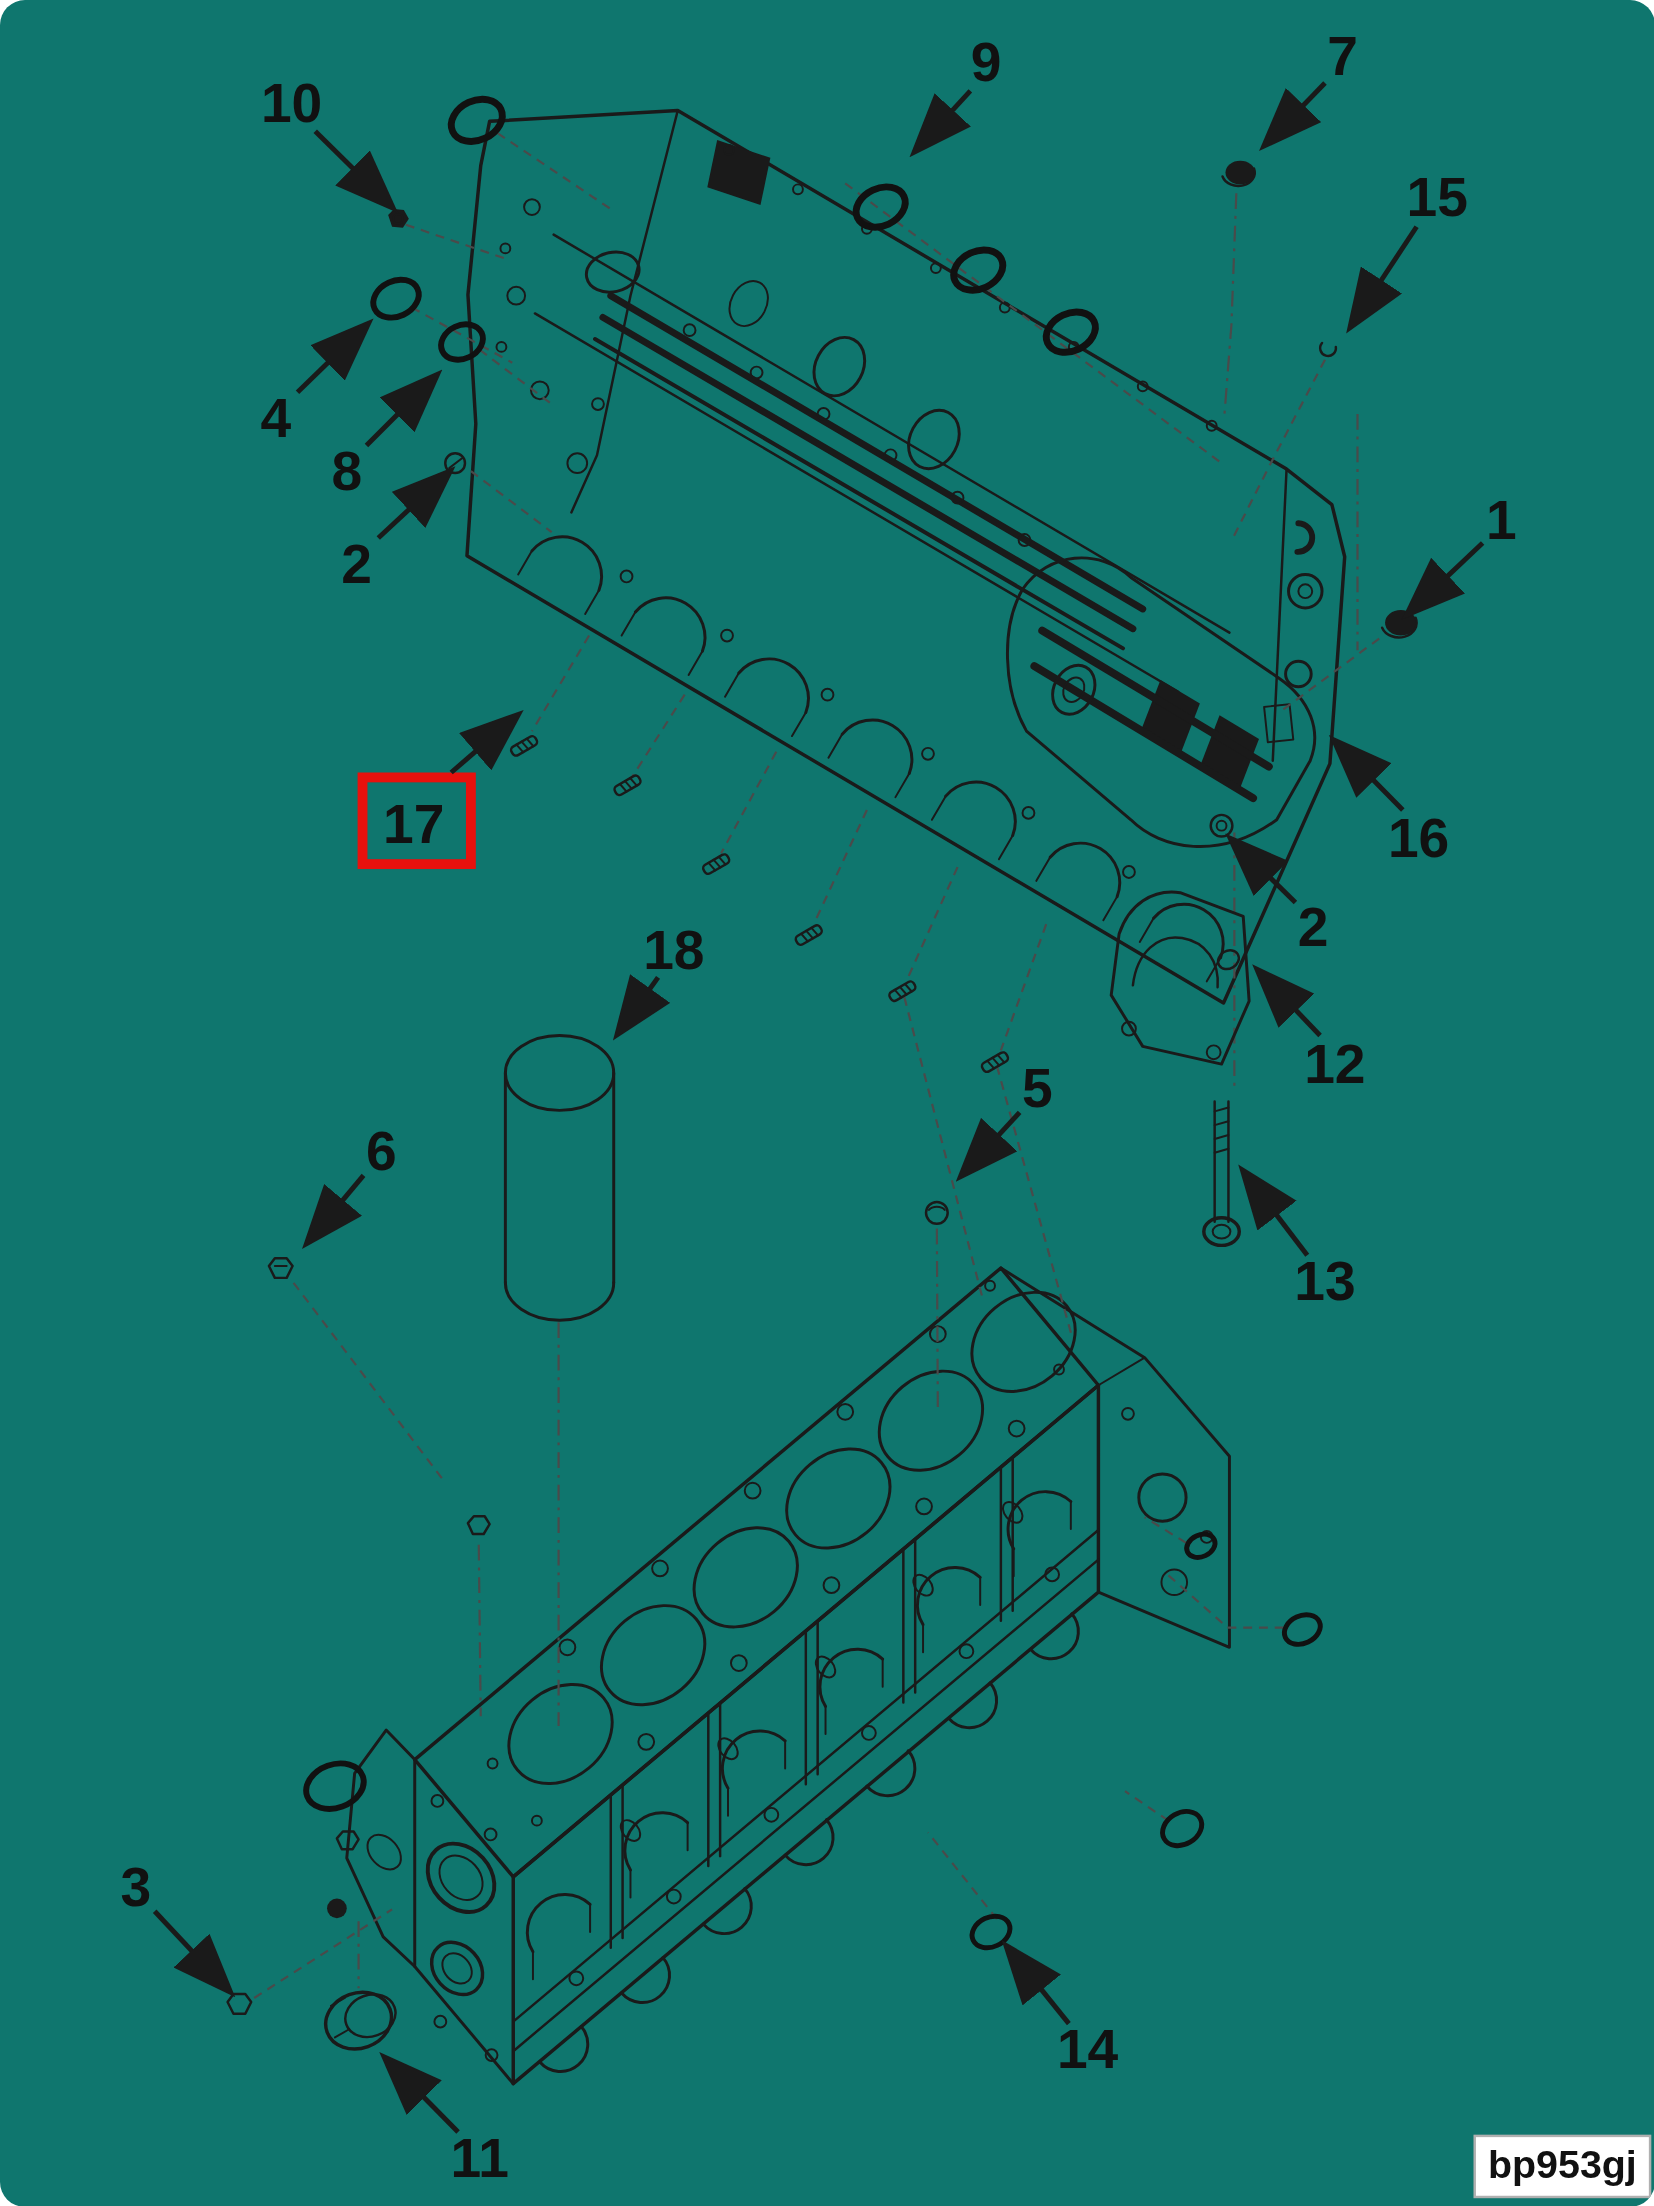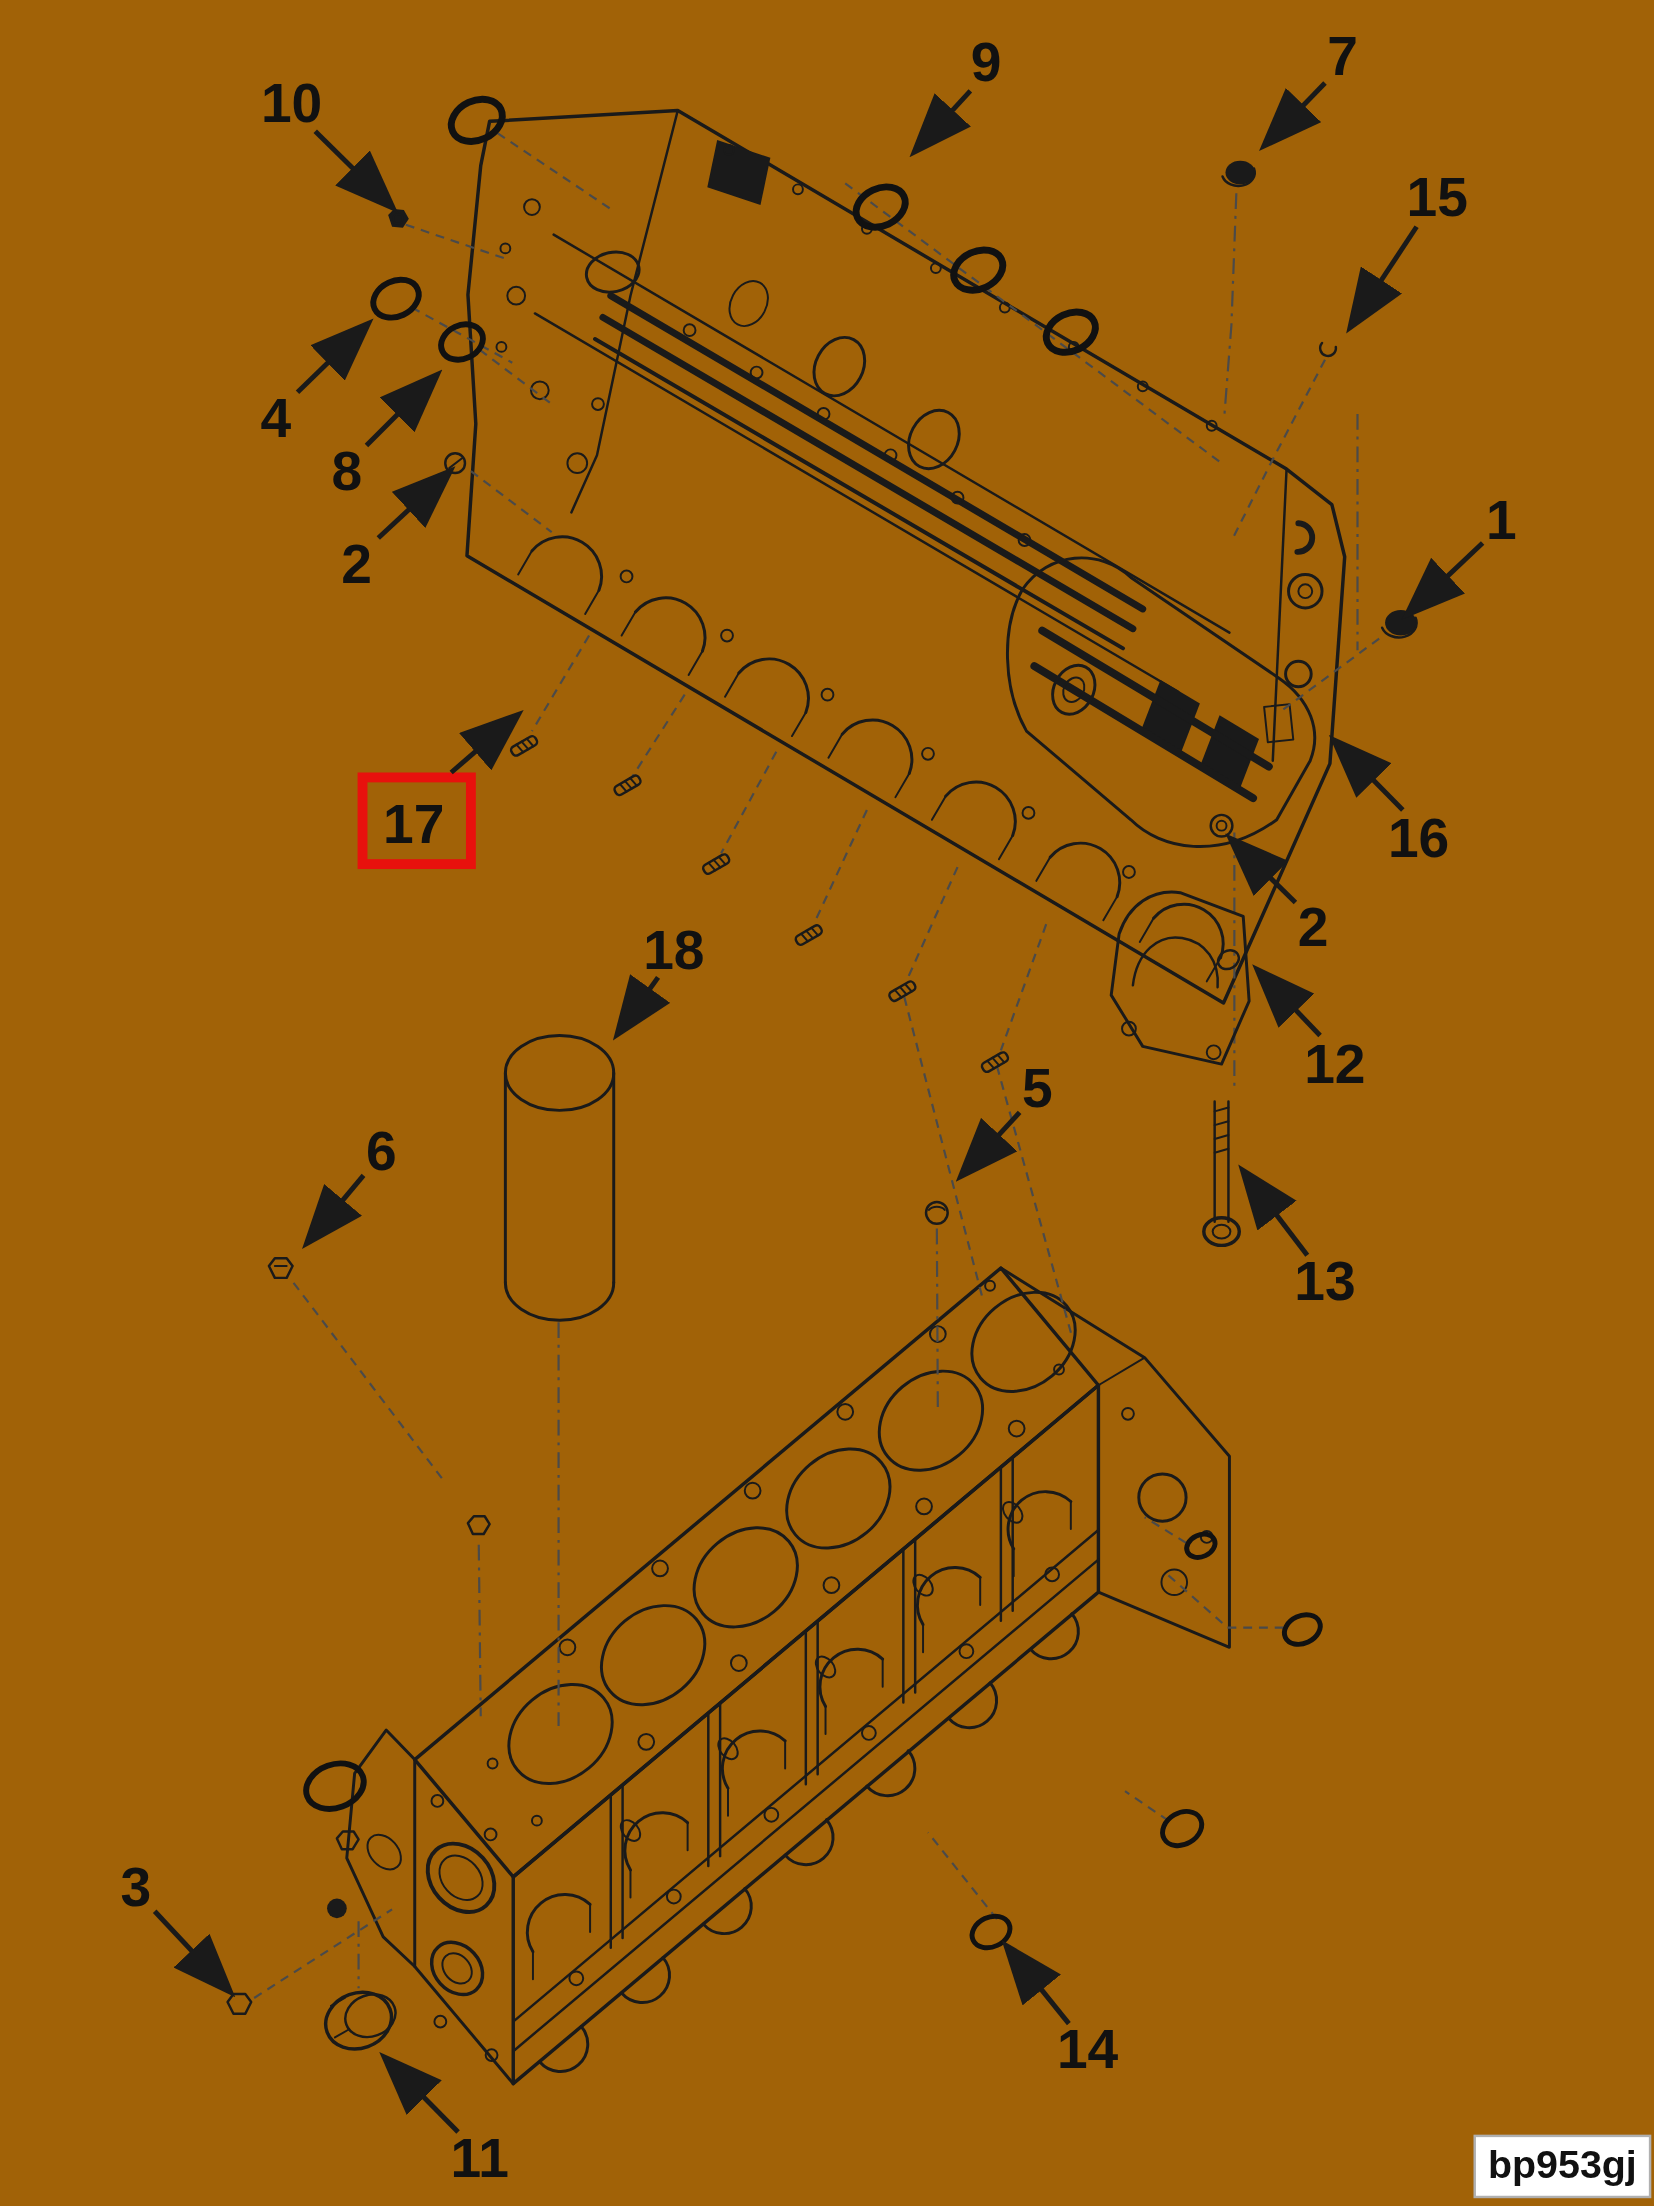--- a/index.html
+++ b/index.html
@@ -1,17 +1,17 @@
 <!DOCTYPE html>
 <html><head>
 <meta charset="utf-8">
 <style>
   html,body{margin:0;padding:0;background:#ffffff;}
-  .stage{position:relative;width:1655px;height:2207px;background:#a16207;overflow:hidden;
-         font-family:"Liberation Sans", sans-serif;}
+  .stage{position:relative;width:1655px;height:2207px;background:#0f766e;overflow:hidden;
+         font-family:"Liberation Sans", sans-serif;border-radius:25px;}
   svg{display:block;}
   
   .ln{stroke:#1a1a1a;fill:none;stroke-width:3;stroke-linecap:round;stroke-linejoin:round;}
   .w2{stroke-width:2;} .w25{stroke-width:2.5;} .w35{stroke-width:3.5;} .w4{stroke-width:4;}
   .w5{stroke-width:5;} .w6{stroke-width:6;} .w7{stroke-width:7;} .w8{stroke-width:8;}
   .filldark{fill:#1a1a1a;stroke:none;}
   .oring{stroke:#111;fill:none;}
   .leader{stroke:#4a4a4a;stroke-width:2.2;fill:none;stroke-dasharray:9 7;}
   .leaderdd{stroke:#4a4a4a;stroke-width:2.2;fill:none;stroke-dasharray:16 7 3 7;}
   .callout-text{font-weight:bold;font-size:56px;fill:#111111;

